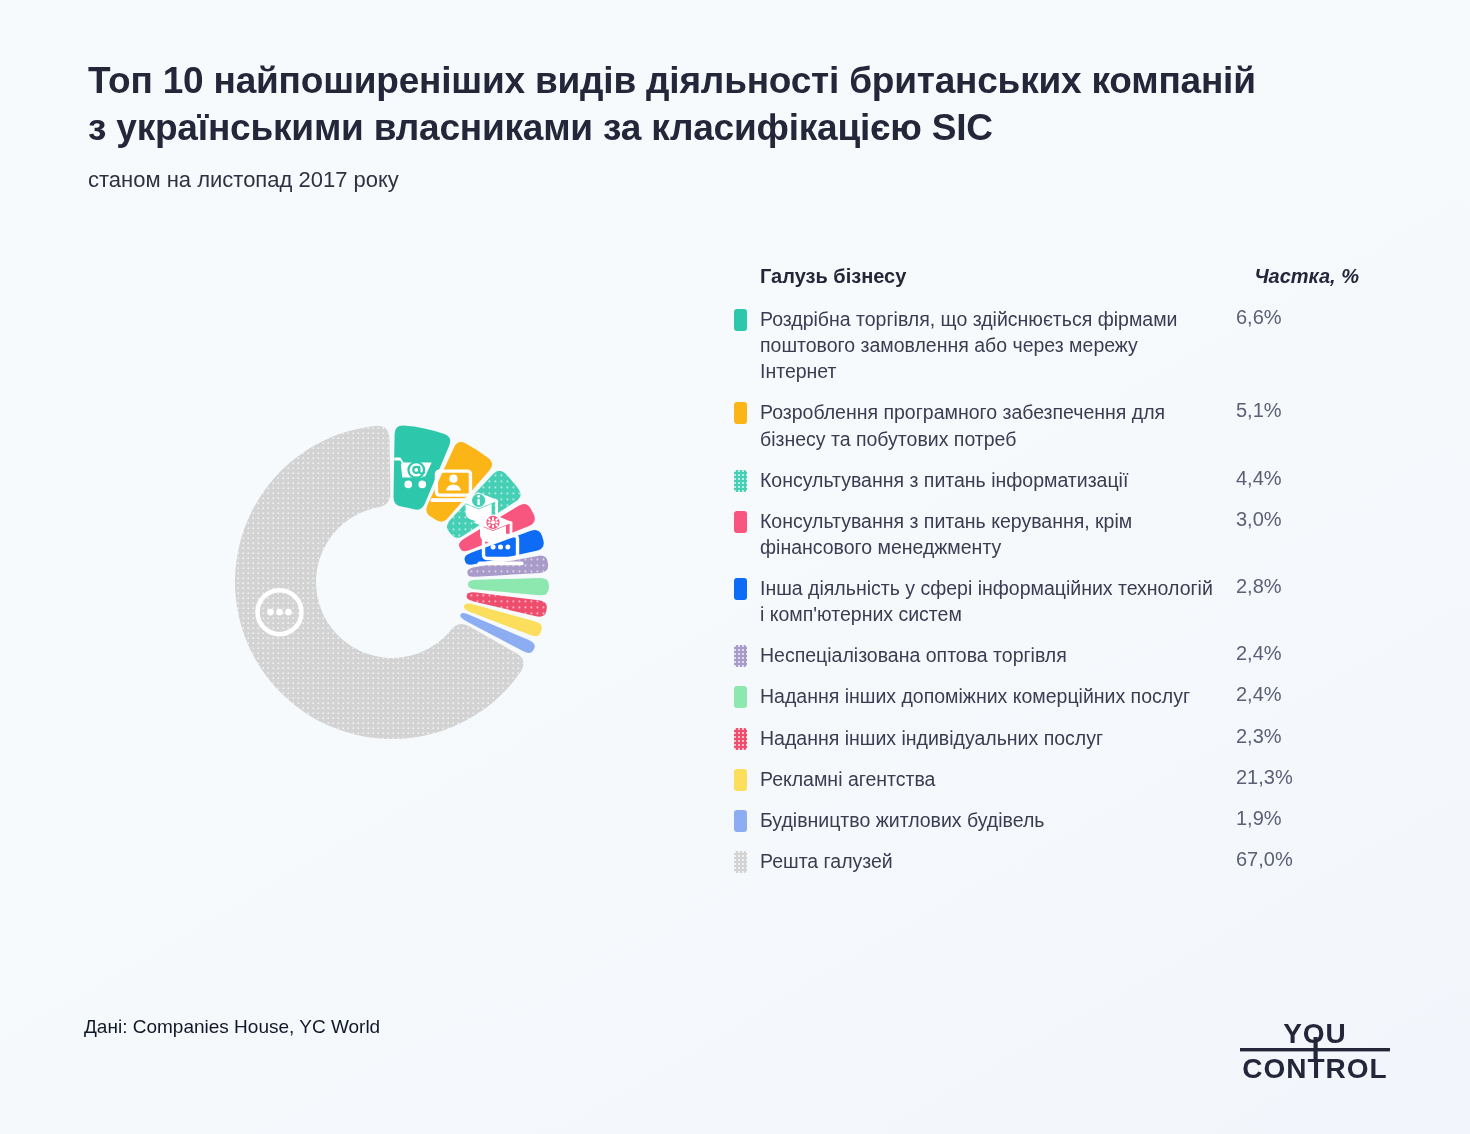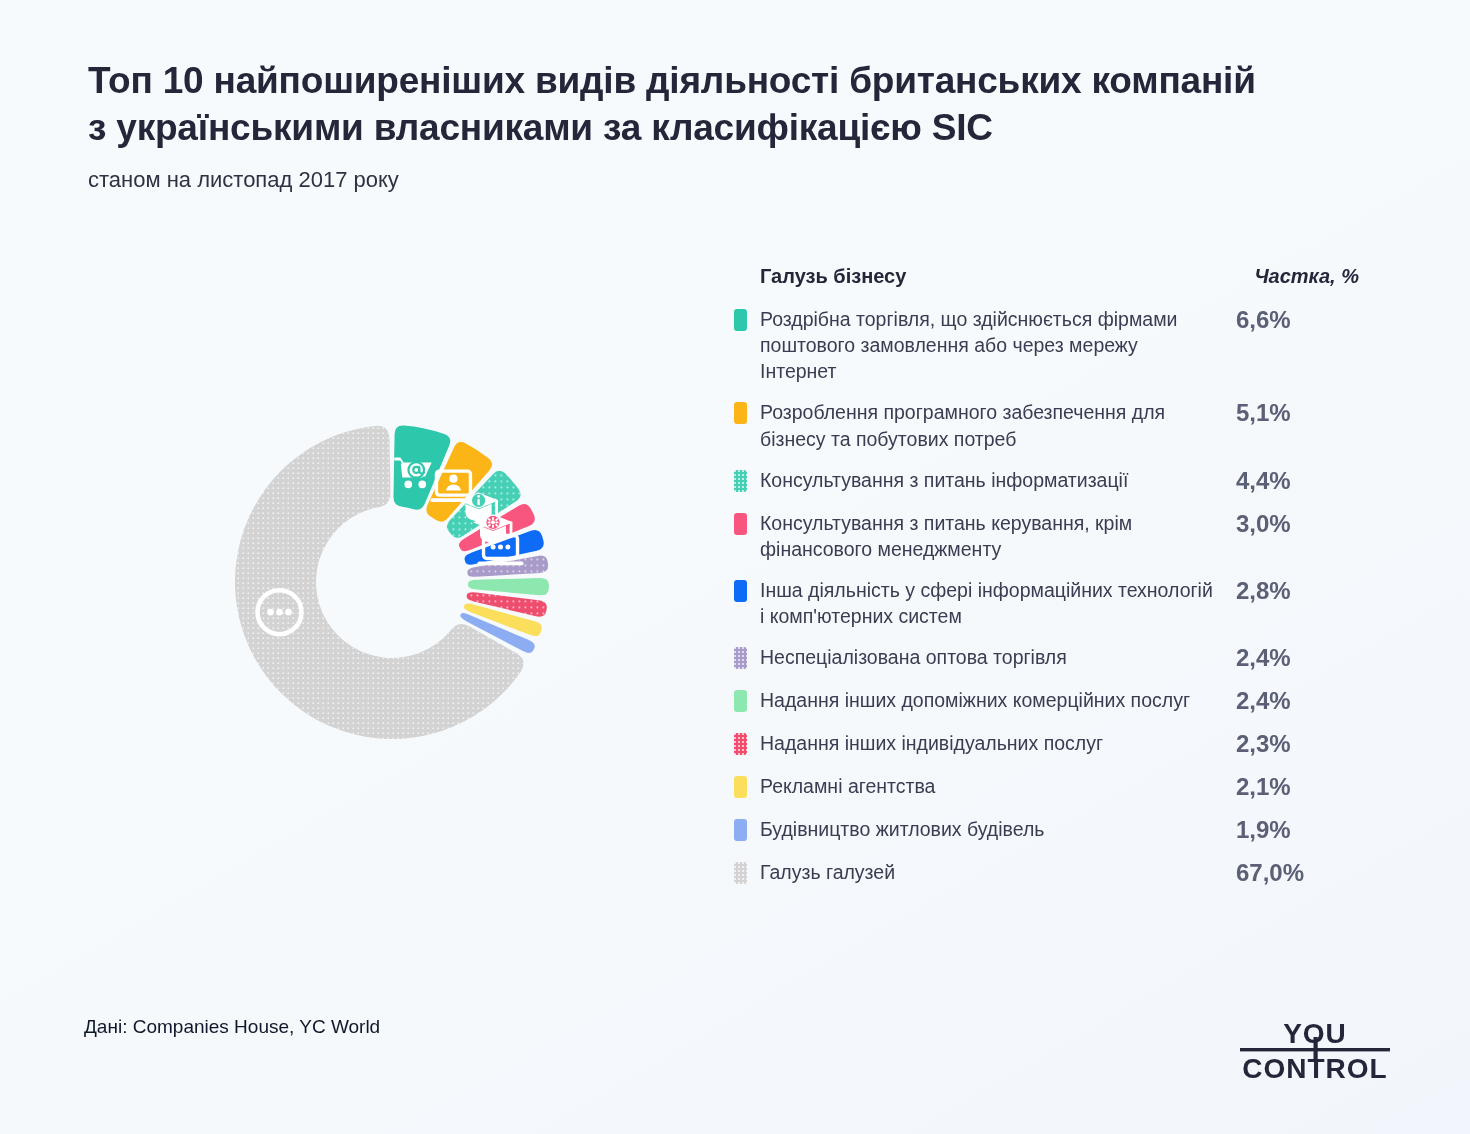--- a/index.html
+++ b/index.html
@@ -71,23 +71,23 @@
     padding-left:13px;
     padding-right:8px;
     font-size:19.5px;
     line-height:1.34;
     color:#3A3D52;
     font-weight:400;
   }
   .legend-value {
     width:135px;
     padding-left:12px;
-    font-size:24px;
+    font-size:20px;
     color:#5B6076;
-    font-weight:700;
+    font-weight:400;
     white-space:nowrap;
   }
 
   
   #footer { position:absolute; left:84px; top:1012px; }
   .footer-line {
     font-size:19px;
     color:#0f172a;
     line-height:1.62;
   }
@@ -238,30 +238,30 @@
         <span class="legend-value">2,4%</span>
       </div>
       <div class="legend-row">
         <span class="legend-swatch" style="background: radial-gradient(circle at 1px 1px, rgba(255, 255, 255, 0.65) 0.9px, transparent 1px) 0% 0% / 4px 4px rgb(238, 77, 110);"></span>
         <span class="legend-label">Надання інших індивідуальних послуг</span>
         <span class="legend-value">2,3%</span>
       </div>
       <div class="legend-row">
         <span class="legend-swatch" style="background: rgb(250, 222, 92);"></span>
         <span class="legend-label">Рекламні агентства</span>
-        <span class="legend-value">2,1%</span>
+        <span class="legend-value">21,3%</span>
       </div>
       <div class="legend-row">
         <span class="legend-swatch" style="background: rgb(140, 173, 242);"></span>
         <span class="legend-label">Будівництво житлових будівель</span>
         <span class="legend-value">1,9%</span>
       </div>
       <div class="legend-row">
         <span class="legend-swatch" style="background: radial-gradient(circle at 1px 1px, rgba(255, 255, 255, 0.65) 0.9px, transparent 1px) 0% 0% / 4px 4px rgb(211, 211, 211);"></span>
-        <span class="legend-label">Галузь галузей</span>
+        <span class="legend-label">Решта галузей</span>
         <span class="legend-value">67,0%</span>
       </div>
     </div>
 </div>
 
 <div id="footer">
   <div class="footer-line">Дані: Companies House, YC World</div>
 </div>
 
 <div id="logo">

